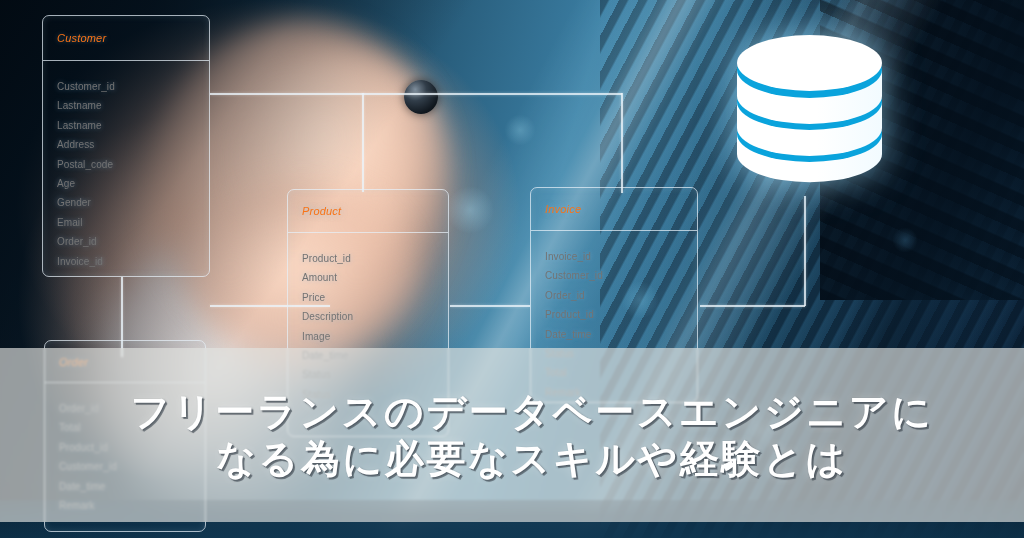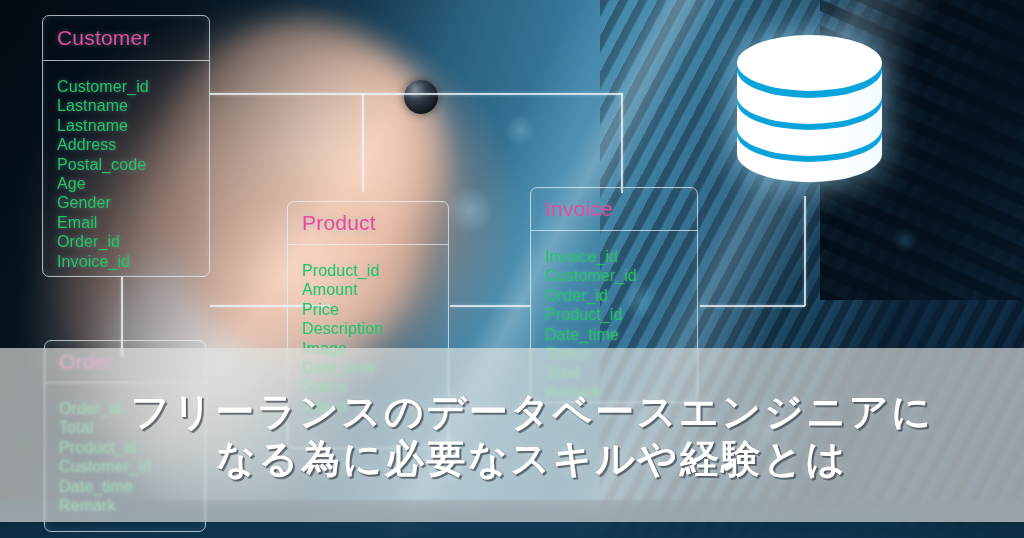--- a/index.html
+++ b/index.html
@@ -109,31 +109,32 @@
     box-sizing: border-box;
   }
   .table-head {
     height: 45px;
     border-bottom: 1.4px solid rgba(230,240,248,0.72);
     display: flex; align-items: center;
     padding-left: 14px;
     box-sizing: border-box;
   }
   .table-head .t-title {
-    color: #ec4899;
-    font-size: 21px;
+    color: #f97316;
+    font-size: 11px;
     letter-spacing: .2px;
     text-shadow: 0 0 6px rgba(120,190,235,0.5);
+    font-style: italic;
   }
   .table-body {
     padding: 16px 0 0 14px;
   }
   .field {
-    color: #22c55e;
-    font-size: 16px;
+    color: #737373;
+    font-size: 10px;
     line-height: 19.4px;
     letter-spacing: .1px;
     white-space: nowrap;
     text-shadow: 0 0 5px rgba(140,195,235,0.45);
   }
 
   
   #box-customer .t-title { text-shadow: 0 0 5px rgba(150,205,240,0.4); }
 
   
@@ -226,21 +227,21 @@
         <div class="field">Address</div>
         <div class="field">Postal_code</div>
         <div class="field">Age</div>
         <div class="field">Gender</div>
         <div class="field">Email</div>
         <div class="field">Order_id</div>
         <div class="field">Invoice_id</div>
       </div>
     </div>
 
-    <div class="table-box" id="box-product" style="left:287px; top:201px; width:162px; height:248px;">
+    <div class="table-box" id="box-product" style="left:287px; top:189px; width:162px; height:248px;">
       <div class="table-head" style="height:43px;">
         <span class="t-title">Product</span>
       </div>
       <div class="table-body">
         <div class="field">Product_id</div>
         <div class="field">Amount</div>
         <div class="field">Price</div>
         <div class="field">Description</div>
         <div class="field">Image</div>
         <div class="field">Date_time</div>

